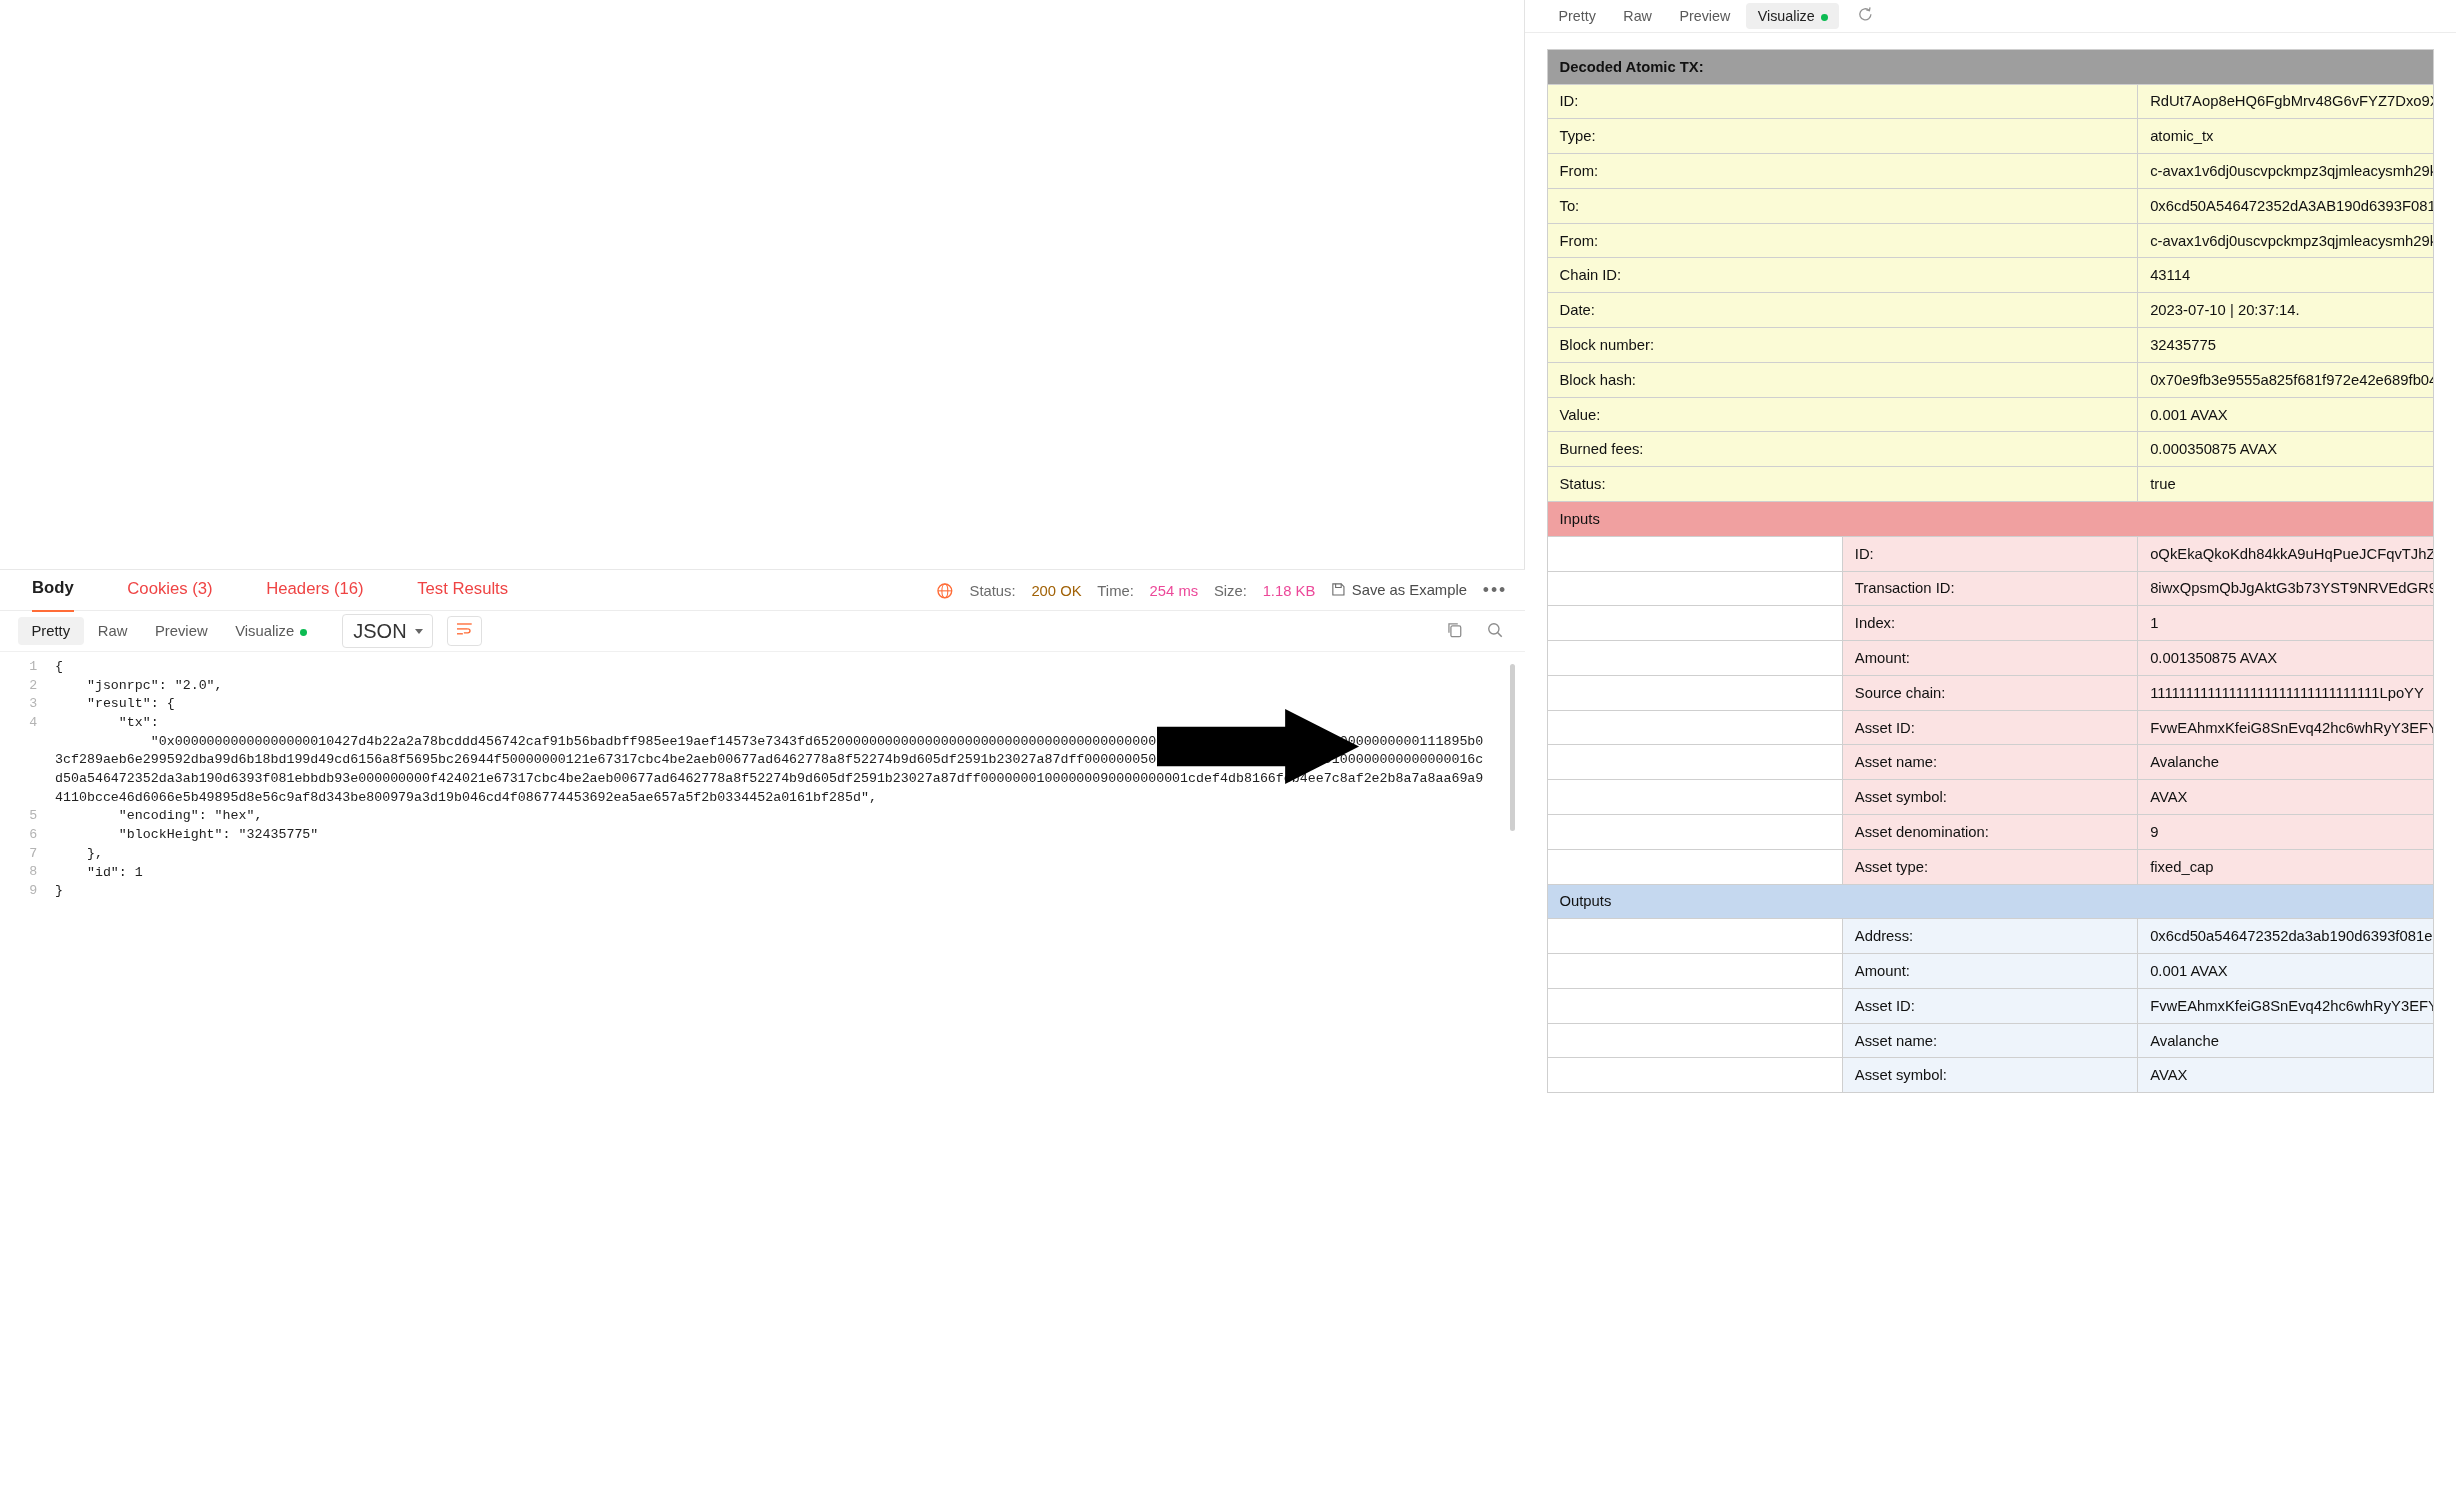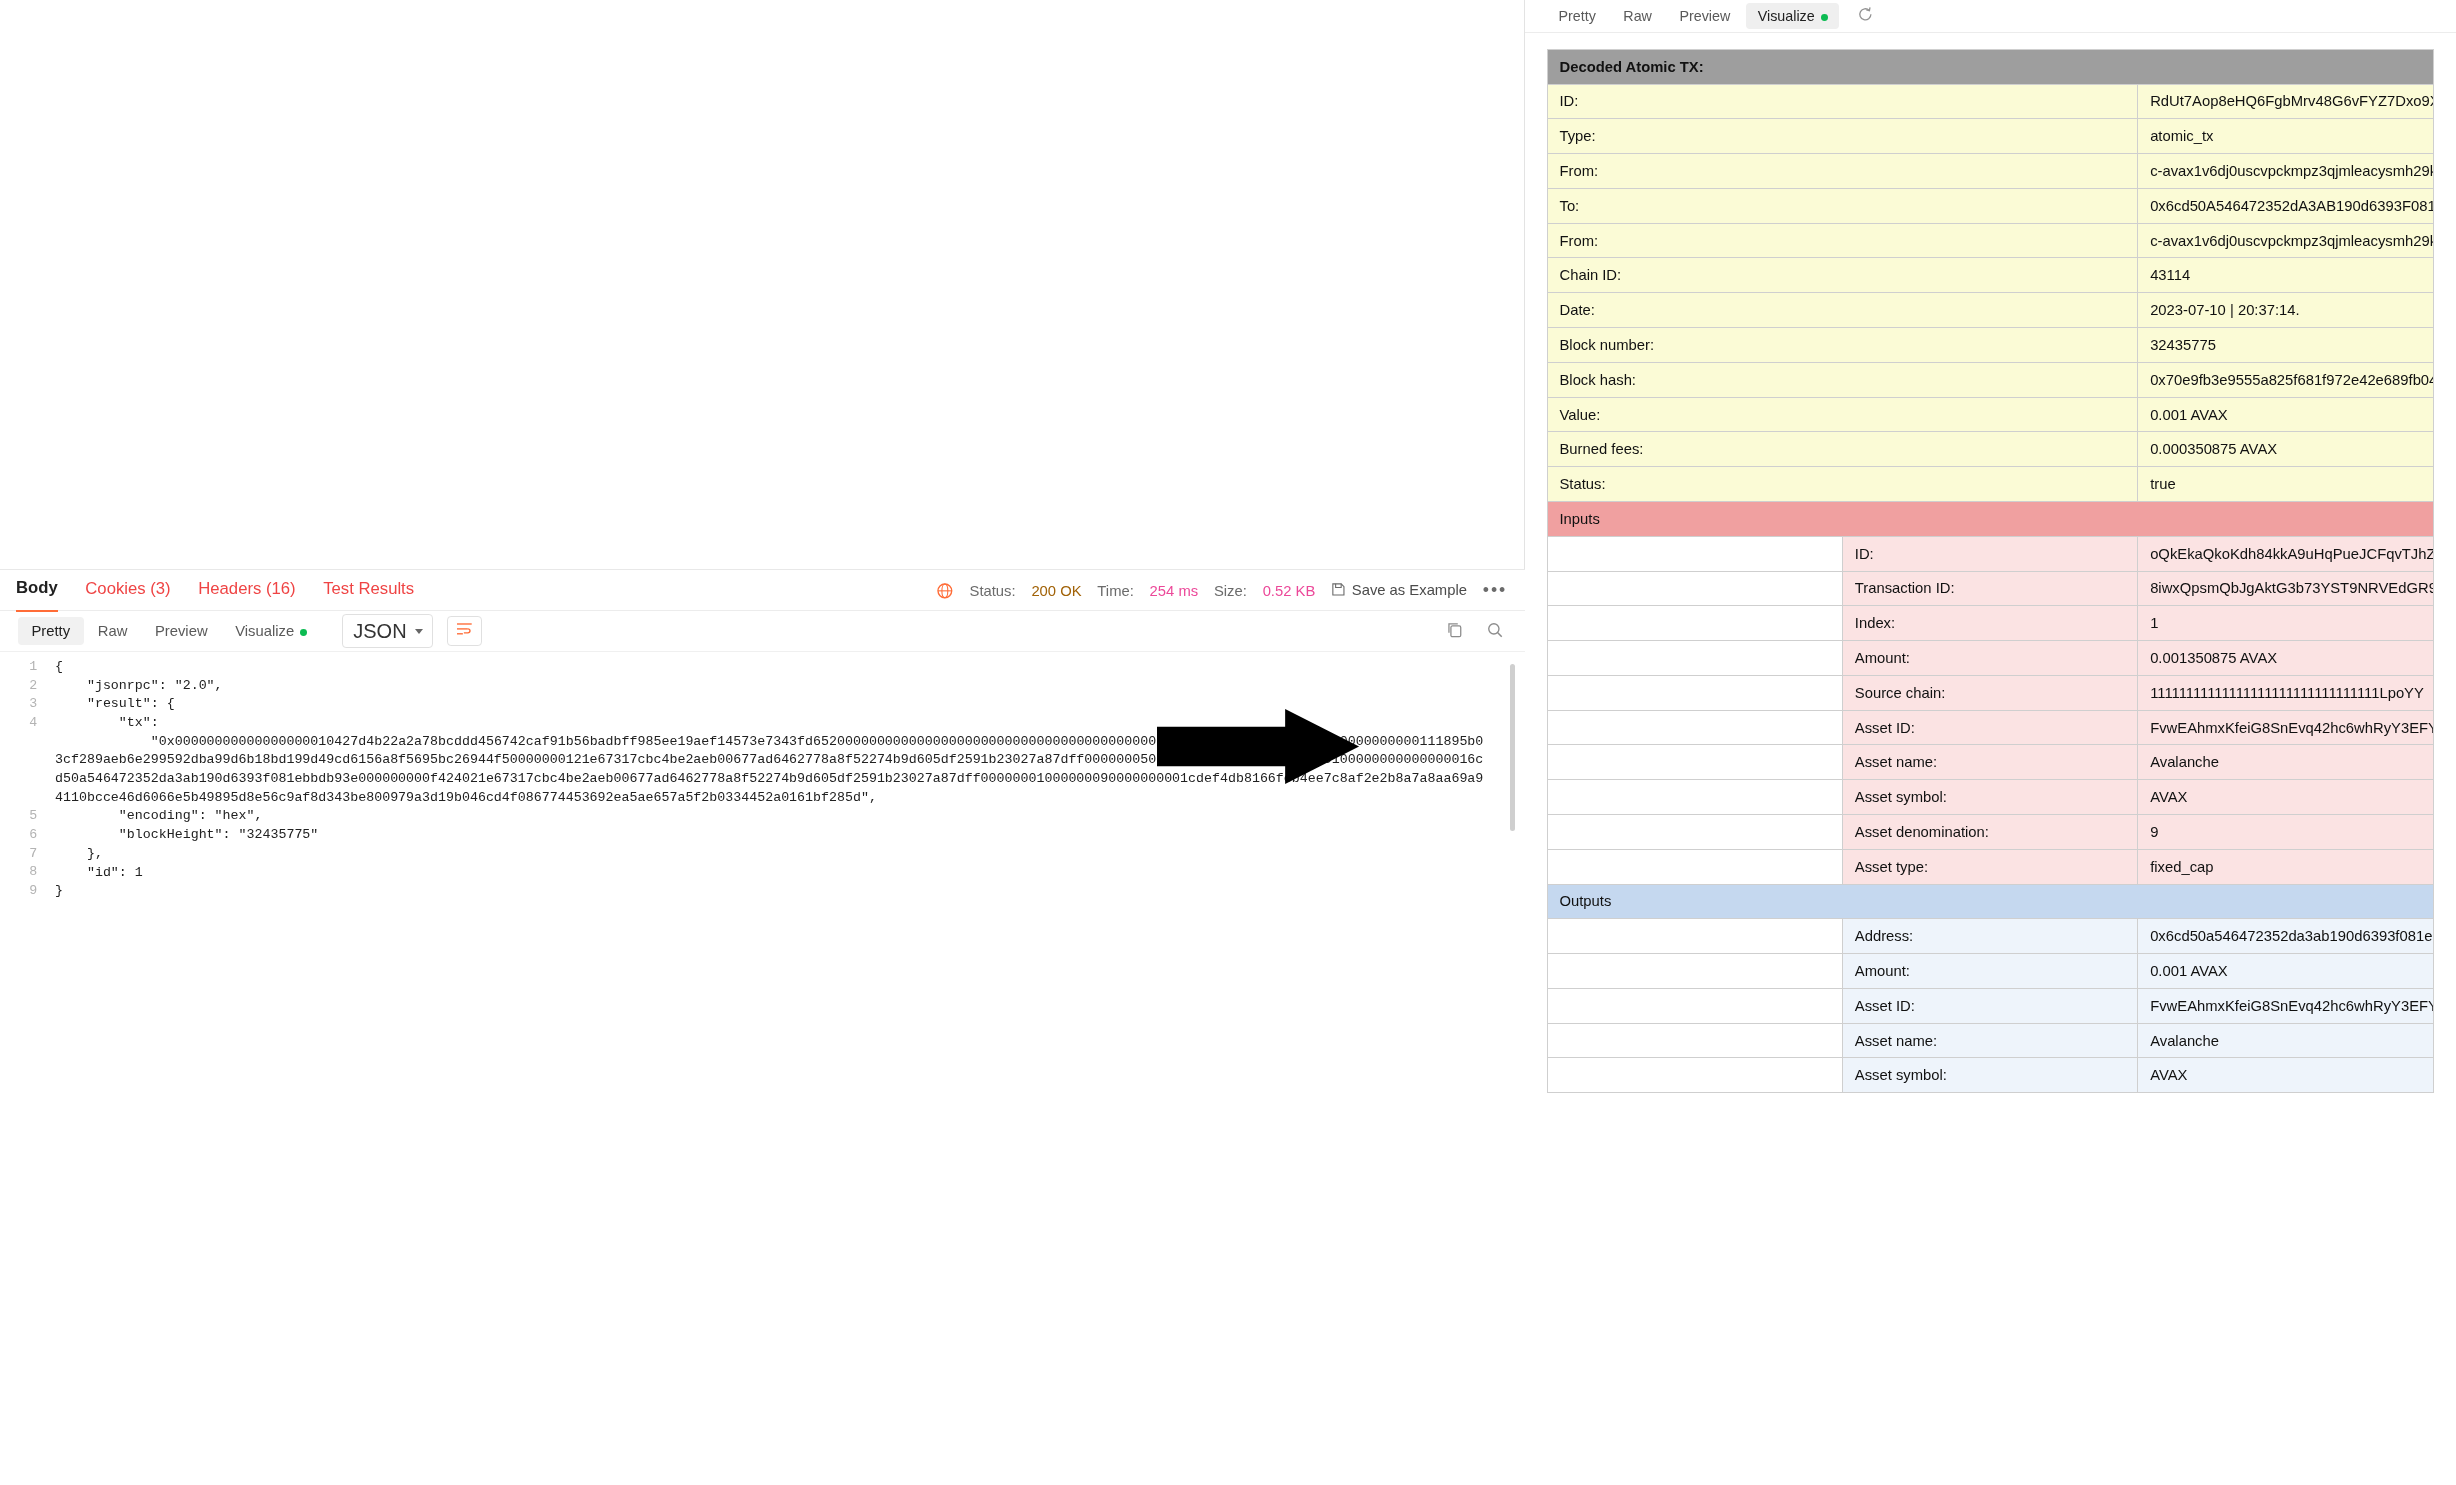--- a/index.html
+++ b/index.html
@@ -16,21 +16,21 @@
   #left-pane {
     position: absolute; left: 0; top: 0; width: 1525px; height: 1485px;
     background: #fff; border-right: 1px solid #e3e3e3;
   }
   #response-panel {
     position: absolute; left: 0; top: 569px; width: 1525px; height: 916px;
     background: #fff; border-top: 1px solid #e8e8e8;
   }
   .resp-tabs {
     position: relative; height: 41px; border-bottom: 1px solid #ececec;
-    display: flex; align-items: center; padding-left: 16px;
+    display: flex; align-items: center; padding-left: 32px; gap: 26px;
   }
   .resp-tab {
     font-size: 16.7px; color: #ef4444; margin-right: 27.6px; padding: 9.9px 0 11.8px 0;
     cursor: pointer; white-space: nowrap;
   }
   .resp-tab.active { color: #212121; font-weight: 600; border-bottom: 2px solid #ff6c37; }
   .resp-meta {
     position: absolute; right: 17.7px; top: 0; height: 41px;
     display: flex; align-items: center; gap: 15.8px; font-size: 14.8px; color: #6b6b6b;
   }
@@ -140,21 +140,21 @@
                 <circle cx="9" cy="9" r="7" fill="none" stroke="#ff6c37" stroke-width="1.4"></circle>
                 <ellipse cx="9" cy="9" rx="3" ry="7" fill="none" stroke="#ff6c37" stroke-width="1.1"></ellipse>
                 <line x1="2" y1="9" x2="16" y2="9" stroke="#ff6c37" stroke-width="1.1"></line>
               </svg>
           </span>
           <span>Status:</span>
           <span class="status-ok">200 OK</span>
           <span>Time:</span>
           <span class="val green">254 ms</span>
           <span>Size:</span>
-          <span class="val green">0.52 KB</span>
+          <span class="val green">1.18 KB</span>
           <span class="save-ex">
             <span>
               <svg width="14.8" height="14.8" viewBox="0 0 16 16">
                   <path d="M2 2h9l3 3v9H2z" fill="none" stroke="#6b6b6b" stroke-width="1.2"></path>
                   <path d="M5 2v4h6V2" fill="none" stroke="#6b6b6b" stroke-width="1.2"></path>
                 </svg>
             </span>
             <span>Save as Example</span>
           </span>
           <span class="dots">•••</span>

